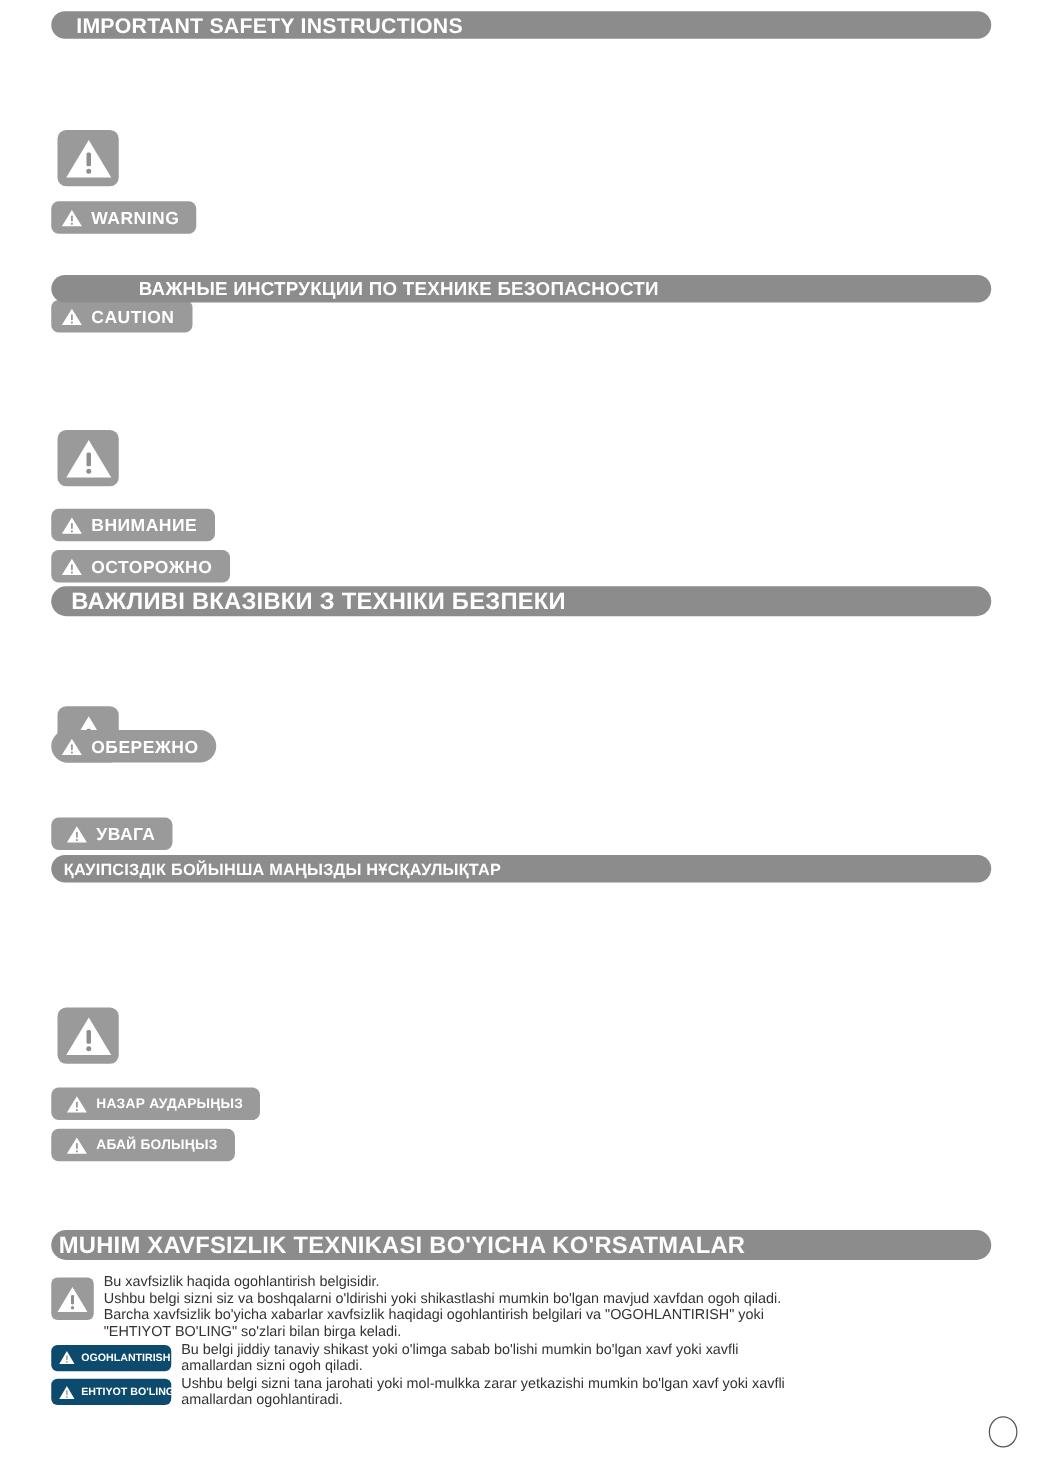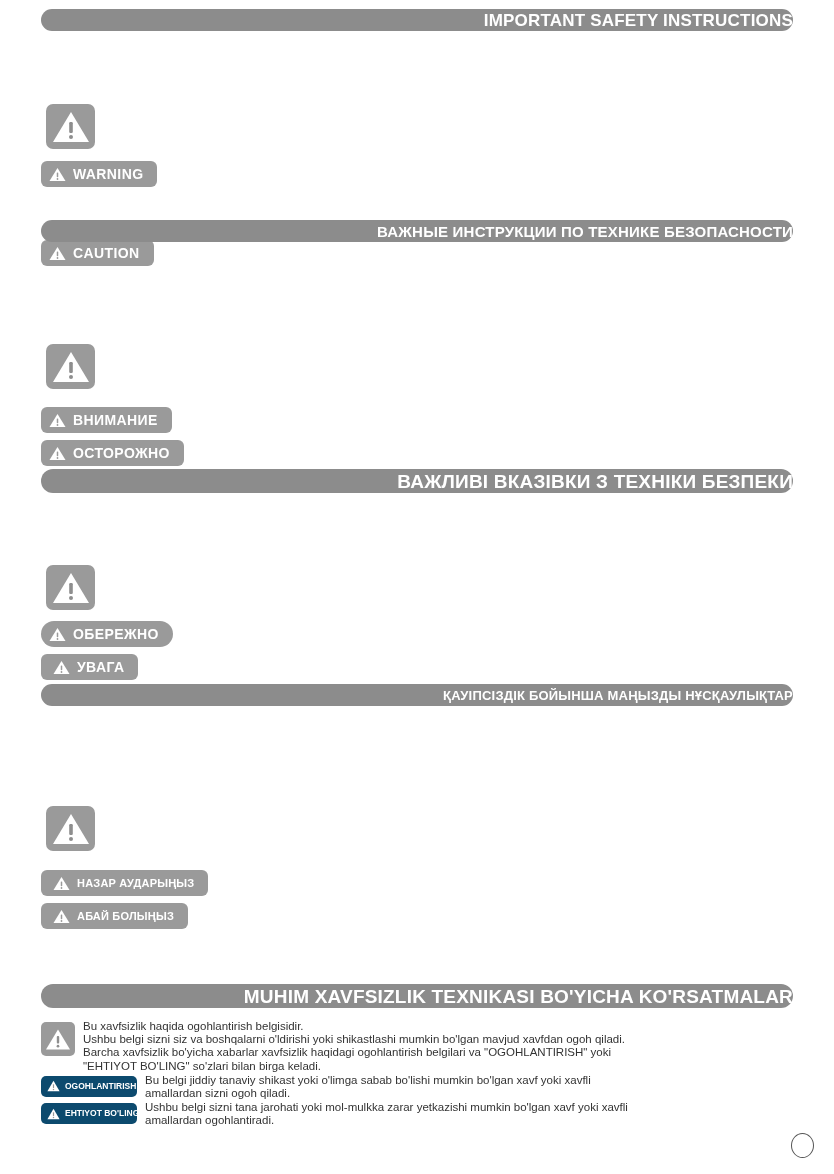--- a/index.html
+++ b/index.html
@@ -27,31 +27,31 @@
     border-radius: 11px;
     display: flex;
     align-items: center;
     color: #ffffff;
     font-weight: bold;
     letter-spacing: 0.2px;
     white-space: nowrap;
   }
   .banner-text {
     width: 100%;
-    text-align: right;
+    text-align: left;
     line-height: 1;
   }
   .banner.tall { height: 24px; border-radius: 12px; }
 
   .b-en  { top: 9px;    font-size: 17px; }
   .b-en .banner-text { padding-left: 20px; }
   .b-ru  { top: 220px;  font-size: 15px; }
   .b-ru .banner-text { padding-left: 70px; }
   .b-uk  { top: 469px;  font-size: 19px; }
-  .b-uk .banner-text { padding-left: 16px; margin-left: 18px; }
+  .b-uk .banner-text { padding-left: 16px; }
   .b-kk  { top: 684px;  font-size: 13px; }
   .b-kk .banner-text { padding-left: 10px; }
   .b-uz  { top: 984px;  font-size: 19px; }
   .b-uz .banner-text { padding-left: 6px; }
 
   
   .hazard-big {
     position: absolute;
     left: 46px;
     width: 49px;
@@ -88,21 +88,21 @@
   .badge-label { line-height: 1; letter-spacing: 0.4px; }
 
   .badge.sz-reg  { font-size: 14px; }
   .badge.sz-cond { font-size: 11px; letter-spacing: 0.2px; padding-left: 12px; }
   .badge.sz-cond .badge-label { letter-spacing: 0.2px; }
 
   .bd-warning  { top: 161px; }
   .bd-caution  { top: 192px; margin-top: 48px; }
   .bd-vnimanie { top: 407px; }
   .bd-ostorozh { top: 440px; }
-  .bd-oberezh  { top: 621px; border-radius: 13px; }
+  .bd-oberezh  { top: 584px; border-radius: 13px; }
   .bd-uvaga    { top: 654px; padding-left: 12px; }
   .bd-nazar    { top: 870px; }
   .bd-abay     { top: 903px; }
 
   
   .explain {
     position: absolute;
     left: 41px;
     top: 1008px;
     width: 760px;

